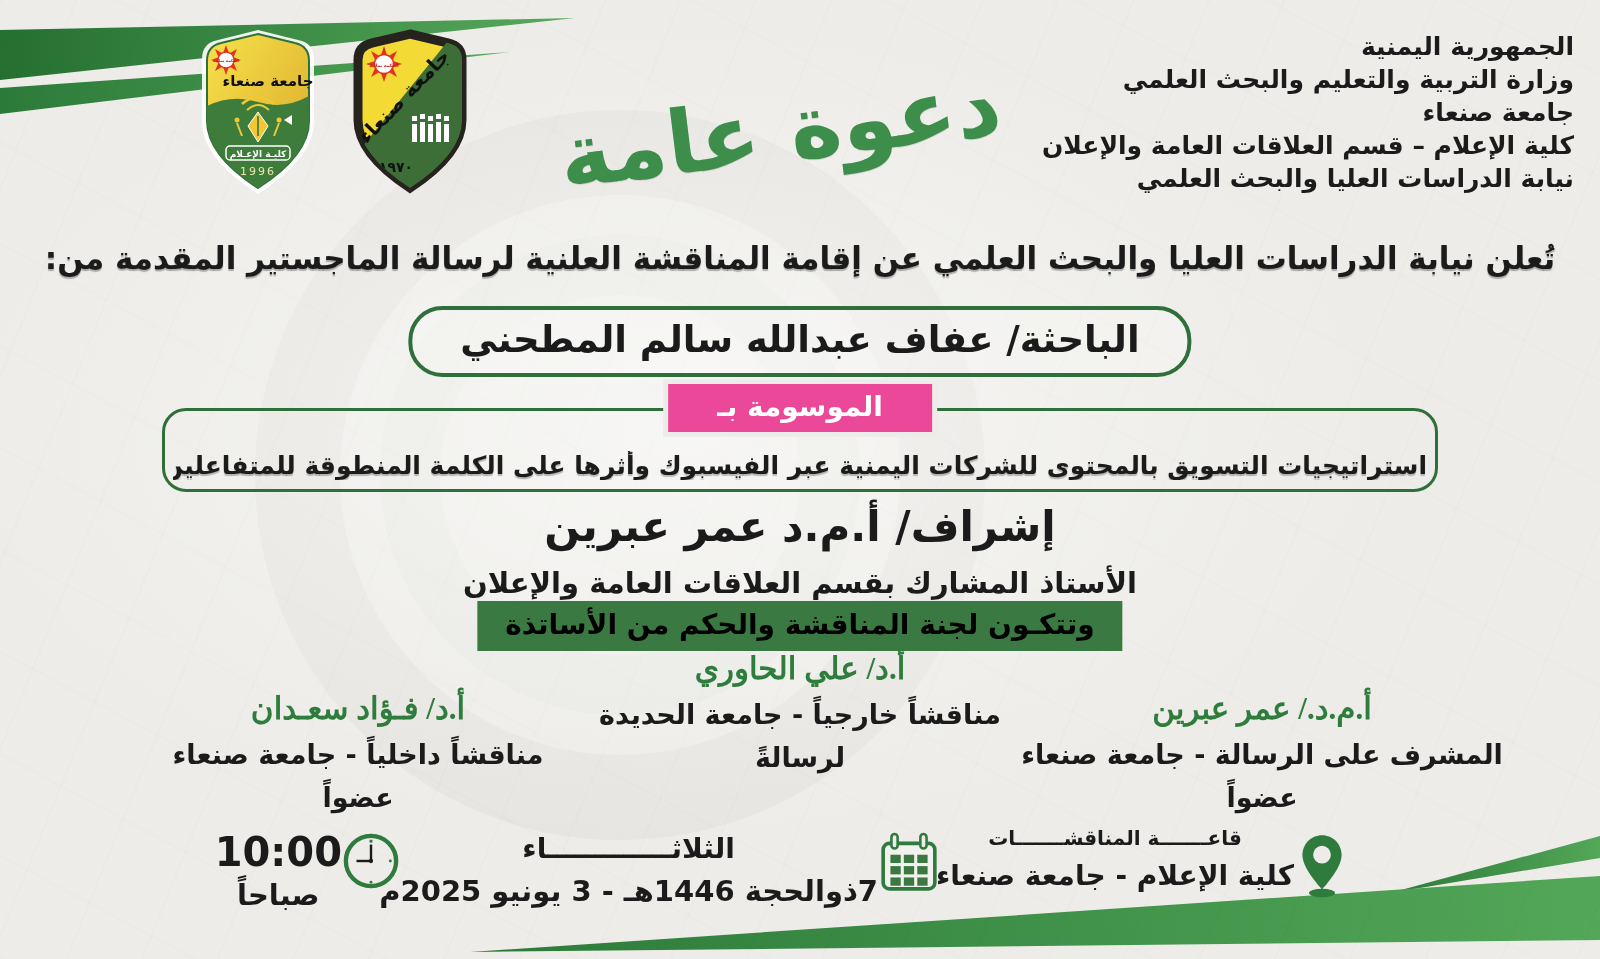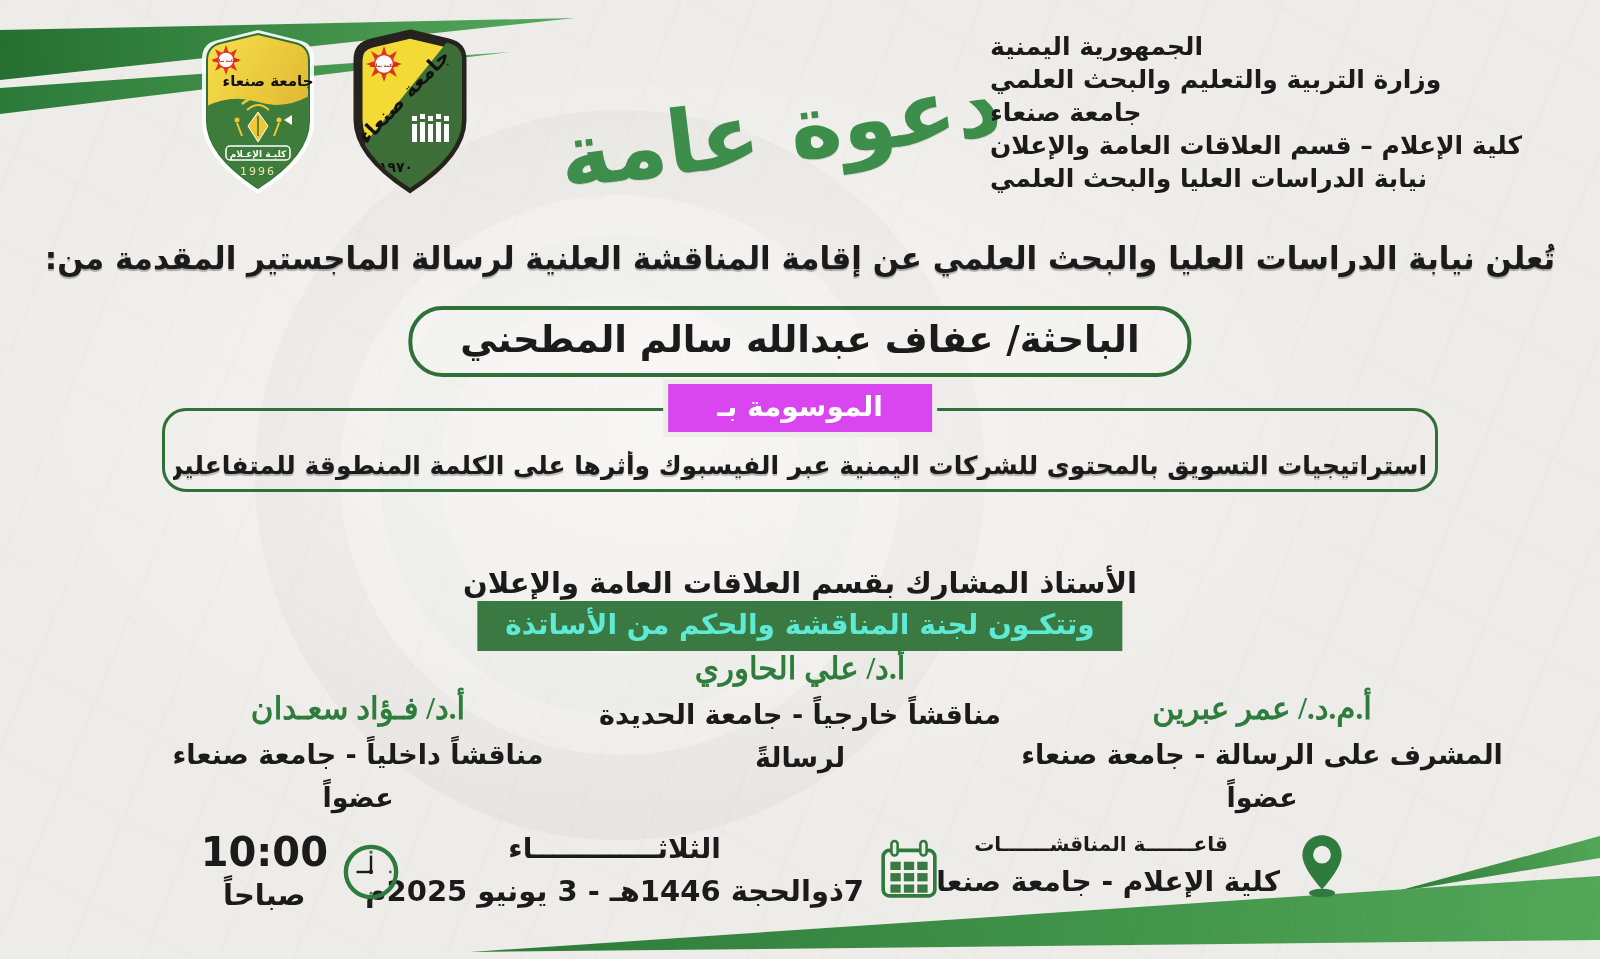--- a/index.html
+++ b/index.html
@@ -13,21 +13,21 @@
       radial-gradient(ellipse at 42% 45%, rgba(255,255,255,.55), rgba(255,255,255,0) 55%),
       repeating-linear-gradient(112deg, rgba(0,0,0,.012) 0 2px, rgba(255,255,255,0) 2px 70px),
       repeating-linear-gradient(28deg, rgba(0,0,0,.008) 0 3px, rgba(255,255,255,0) 3px 90px); }
   .watermark { position:absolute; left:255px; top:110px; width:730px; height:730px;
     border-radius:50%; border:85px solid rgba(150,148,138,.07); pointer-events:none; }
   .watermark.inner { left:380px; top:235px; width:480px; height:480px;
     border-width:60px; border-color:rgba(150,148,138,.05); }
   .deco { position:absolute; inset:0; width:1600px; height:959px; pointer-events:none; }
 
   
-  .org-block { position:absolute; top:30px; right:26px; width:584px; text-align:left;
+  .org-block { position:absolute; top:30px; right:26px; width:584px; text-align:right;
     font-weight:bold; font-size:25px; line-height:33px; }
   .org-block div { white-space:nowrap; }
   .calligraphy { position:absolute; top:28px; left:545px; width:470px; height:205px;
     display:flex; align-items:center; justify-content:center; color:#3e8e4b;
     font-size:88px; font-weight:bold; transform:rotate(-7deg); white-space:nowrap;
     text-shadow:0 1px 0 rgba(0,0,0,.1); }
   .logos { position:absolute; top:28px; left:188px; display:flex; gap:16px; }
 
   
   .announcement { position:absolute; top:240px; left:30px; right:30px; text-align:center;
@@ -36,46 +36,46 @@
 
   
   .researcher { position:absolute; top:306px; left:50%; transform:translateX(-50%);
     border:4px solid #2f6f3a; border-radius:34px; padding:8px 48px 12px;
     font-size:37px; font-weight:bold; white-space:nowrap; background:rgba(255,255,255,.2); }
 
   
   .thesis-box { position:absolute; top:408px; left:162px; right:162px; height:84px;
     border:3px solid #2f6f3a; border-radius:24px; }
   .thesis-badge { position:absolute; top:-27px; left:50%; transform:translateX(-50%);
-    background:#d946ef; color:#fff; font-size:28px; font-weight:bold;
+    background:#ec4899; color:#fff; font-size:28px; font-weight:bold;
     padding:6px 49px 9px; white-space:nowrap; box-shadow:0 0 0 5px #edece8; }
   .thesis-title { position:absolute; bottom:9px; left:8px; right:8px; text-align:center;
     font-size:25px; font-weight:bold; white-space:nowrap; overflow:hidden;
     text-shadow:0 2px 1px rgba(0,0,0,.25); }
 
   
   .supervision-line { position:absolute; top:502px; left:0; right:0; text-align:center;
     font-size:42px; font-weight:bold; }
   .supervision-sub { position:absolute; top:566px; left:0; right:0; text-align:center;
     font-size:29px; font-weight:bold; }
   .committee-heading { position:absolute; top:601px; left:50%; transform:translateX(-50%);
-    background:#3a7a42; color:#5eead4; font-size:28px; font-weight:bold;
+    background:#3a7a42; color:#000000; font-size:28px; font-weight:bold;
     padding:7px 28px 10px; white-space:nowrap; }
 
   
   .member { position:absolute; text-align:center; }
   .member .name { color:#2e7d3c; font-size:31px; font-weight:bold; margin-bottom:12px; white-space:nowrap;font-family:Liberation Serif, serif; }
   .member .role { font-size:27px; font-weight:bold; margin-bottom:12px; white-space:nowrap; }
   .member .capacity { font-size:27px; font-weight:bold; }
   .member-0 { top:690px; right:88px; width:500px; }
   .member-1 { top:650px; left:528px; width:544px; }
   .member-2 { top:690px; left:108px; width:500px; }
 
   
-  .footer-group { position:absolute; display:flex; align-items:center; gap:14px; }
+  .footer-group { position:absolute; display:flex; align-items:flex-start; }
   .fg-text { text-align:center; font-weight:bold; }
   .footer-location { top:826px; right:250px; }
   .footer-location .l1 { font-size:20px; white-space:nowrap; }
   .footer-location .l2 { font-size:28px; margin-top:9px; white-space:nowrap; }
   .footer-date { top:832px; right:660px; }
   .footer-date .l1 { font-size:28px; white-space:nowrap; }
   .footer-date .l2 { font-size:29px; margin-top:9px; white-space:nowrap; }
   .footer-time { top:832px; right:1200px; }
   .footer-time .l1 { font-size:40px; line-height:1; direction:ltr; }
   .footer-time .l2 { font-size:29px; margin-top:6px; }
@@ -206,20 +206,21 @@
 
   <div class="announcement">تُعلن نيابة الدراسات العليا والبحث العلمي عن إقامة المناقشة العلنية لرسالة الماجستير المقدمة من:</div>
 
   <div class="researcher">الباحثة/ عفاف عبدالله سالم المطحني</div>
 
   <div class="thesis-box">
     <div class="thesis-badge">الموسومة بـ</div>
     <div class="thesis-title">استراتيجيات التسويق بالمحتوى للشركات اليمنية عبر الفيسبوك وأثرها على الكلمة المنطوقة للمتفاعلين (دراسة مسحية)</div>
   </div>
 
+  <div class="supervision-line">إشراف/ أ.م.د عمر عبرين</div>
   <div class="supervision-sub">الأستاذ المشارك بقسم العلاقات العامة والإعلان</div>
 
   <div class="committee-heading">وتتكـون لجنة المناقشة والحكم من الأساتذة</div>
 
   <div class="member member-0">
     <div class="name">أ.م.د./ عمر عبرين</div>
     <div class="role">المشرف على الرسالة - جامعة صنعاء</div>
     <div class="capacity">عضواً</div>
   </div>
   <div class="member member-1">

